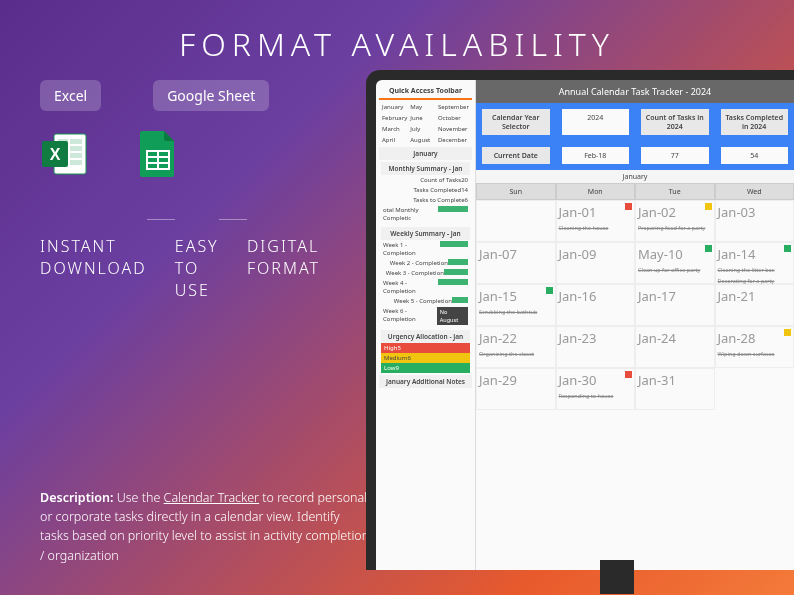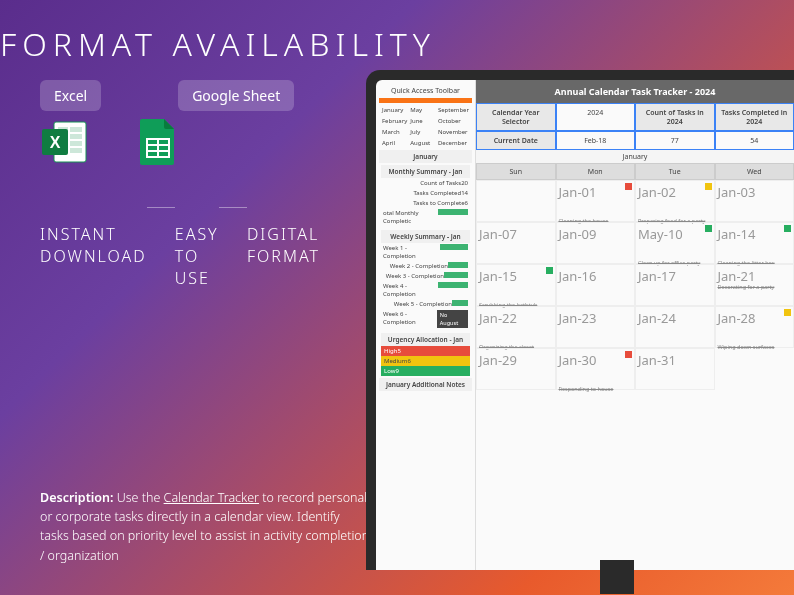--- a/index.html
+++ b/index.html
@@ -1,54 +1,54 @@
 <!DOCTYPE html>
 <html><head>
 <meta charset="utf-8">
 <style>
 *{box-sizing:border-box;margin:0;padding:0}
 body{font-family:system-ui,-apple-system,sans-serif;width:794px;height:595px;overflow:hidden;background:linear-gradient(135deg,#5a2d8c 0%,#6b3fa0 30%,#e85a2c 80%,#f47a3a 100%);color:#fff;position:relative}
-.title{font-size:32px;font-weight:300;letter-spacing:6px;padding:22px 0 18px}
+.title{text-align:center;font-size:32px;font-weight:300;letter-spacing:6px;padding:22px 0 18px}
 .left-col{position:absolute;left:40px;top:80px;width:280px}
-.format-badges{display:flex;gap:77px;margin-bottom:6px}
+.format-badges{display:flex;gap:52px;margin-bottom:18px}
 .badge{background:rgba(255,255,255,.2);padding:6px 14px;border-radius:6px;font-size:14px}
 .icons{display:flex;gap:48px;margin-bottom:40px}
 .icon-wrap{display:flex;align-items:center;justify-content:center}
 .features{display:flex;flex-direction:row}
 .feature{font-size:16px;letter-spacing:2px;font-weight:300;padding:16px 0}
 .divider{border-top:1px solid rgba(255,255,255,.4);width:200px}
 .desc{position:absolute;left:40px;bottom:30px;width:330px;font-size:12.5px;line-height:1.55;font-weight:300}
 .desc b{font-weight:600}
 .desc u{text-decoration:underline}
 .monitor{position:absolute;right:0;top:70px;width:428px;height:500px;background:#2a2a2a;border-radius:14px 0 0 0;padding:10px 0 0 10px}
 .stand{position:absolute;right:160px;top:560px;width:34px;height:34px;background:#2a2a2a}
 .screen{background:#fafafa;width:100%;height:100%;border-radius:6px 0 0 0;overflow:hidden;color:#444;font-size:7px}
 .sheet{display:flex;height:100%}
 .sidebar{width:100px;border-right:1px solid #ddd;padding:3px}
-.qat{text-align:center;font-weight:400;padding:3px;border-bottom:5px solid #f97316;font-size:7px}
+.qat{text-align:center;font-weight:700;padding:3px;border-bottom:2px solid #f97316;font-size:7px}
 .months-grid{display:grid;grid-template-columns:repeat(3,1fr);gap:1px;font-size:6px;padding:2px}
 .months-grid span{padding:1px}
 .section-h{background:#f0f0f0;text-align:center;font-weight:600;padding:2px;font-size:6.5px}
 .summary{font-size:6px;padding:2px}
 .summary-row{display:flex;justify-content:flex-end;padding:1px 2px}
 .bar{height:6px;background:#3cb371;display:inline-block}
 .urg{display:flex;justify-content:flex-start;padding:1px 3px;font-size:6px}
 .urg.h{background:#e74c3c;color:#fff}
 .urg.m{background:#f1c40f}
 .urg.l{background:#27ae60;color:#fff}
 .main{flex:1;overflow:hidden}
-.hdr{background:#686868;color:#fff;text-align:center;padding:5px;font-size:9px;font-weight:700}
+.hdr{background:#686868;color:#fff;text-align:center;padding:5px;font-size:9px;font-weight:400}
 .info-row{display:flex;font-size:7px}
-.info-cell{flex:1;padding:4px;border:1px solid #3b82f6;text-align:center}
+.info-cell{flex:1;padding:4px;border:6px solid #3b82f6;text-align:center}
 .info-label{background:#e8e8e8;font-weight:600}
 .cal{display:grid;grid-template-columns:repeat(4,1fr)}
 .cal-h{background:#ddd;padding:3px;text-align:center;font-size:7px;border:1px solid #ccc}
 .cal-cell{height:42px;border:1px solid #eee;padding:2px;position:relative;font-size:6px}
 .date{color:#999;font-size:13px}
-.task{font-size:5.5px;color:#888;text-decoration:line-through;display:block;margin-top:16px}
+.task{font-size:5.5px;color:#888;text-decoration:line-through;display:block;margin-top:3px}
 .sq{width:7px;height:7px;position:absolute;right:2px;top:2px}
 .sq.r{background:#e74c3c}.sq.y{background:#f1c40f}.sq.g{background:#27ae60}
 .jan-h{text-align:center;font-size:7px;padding:2px;background:#f5f5f5;grid-column:span 4}
 .notasks{background:#444;color:#fff;padding:1px 3px;font-size:5.5px}
 </style>
 </head>
 <body>
 
 <div class="title">FORMAT AVAILABILITY</div>
 

